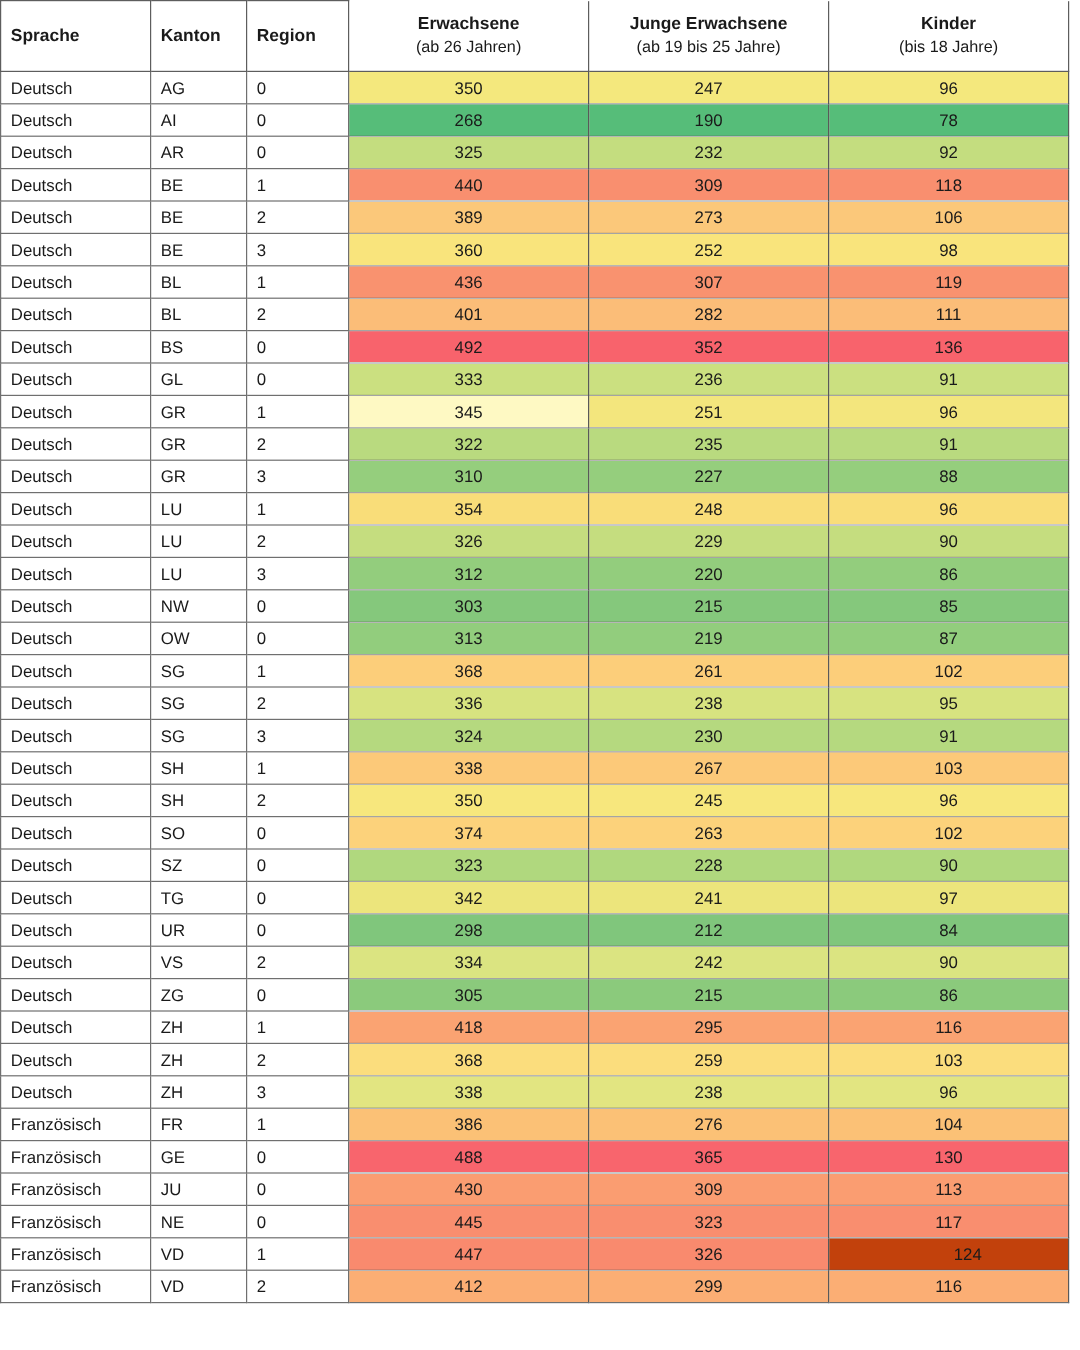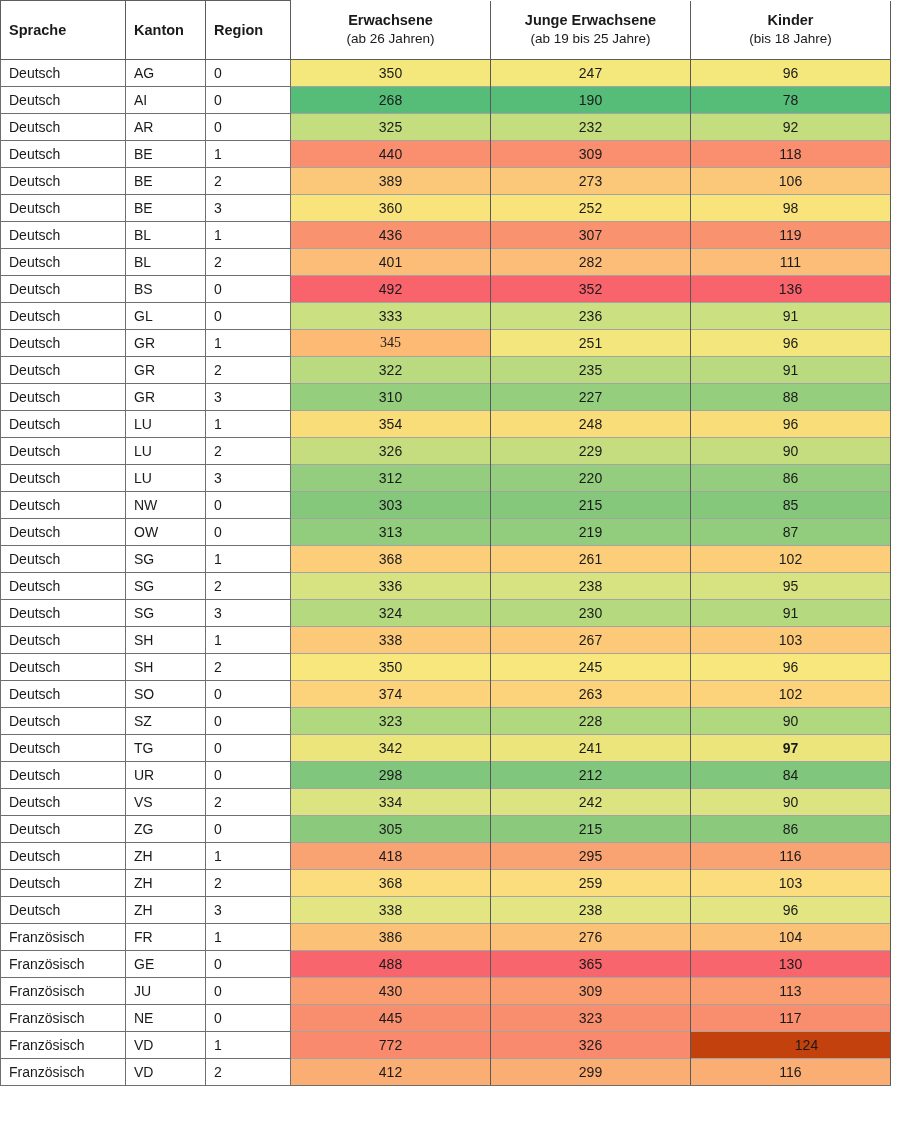--- a/index.html
+++ b/index.html
@@ -214,21 +214,21 @@
           <td class="txt">GL</td>
           <td class="txt">0</td>
           <td class="num" style="background: rgb(203, 224, 128);">333</td>
           <td class="num" style="background: rgb(203, 224, 128);">236</td>
           <td class="num" style="background: rgb(203, 224, 128);">91</td>
         </tr>
         <tr>
           <td class="txt">Deutsch</td>
           <td class="txt">GR</td>
           <td class="txt">1</td>
-          <td class="num" style="background: #fdba74; font-family: Liberation Serif, serif;">345</td>
+          <td class="num" style="background: #fef9c3;">345</td>
           <td class="num" style="background: rgb(243, 230, 125);">251</td>
           <td class="num" style="background: rgb(243, 230, 125);">96</td>
         </tr>
         <tr>
           <td class="txt">Deutsch</td>
           <td class="txt">GR</td>
           <td class="txt">2</td>
           <td class="num" style="background: rgb(185, 218, 127);">322</td>
           <td class="num" style="background: rgb(185, 218, 127);">235</td>
           <td class="num" style="background: rgb(185, 218, 127);">91</td>
@@ -336,21 +336,21 @@
           <td class="num" style="background: rgb(176, 216, 126);">323</td>
           <td class="num" style="background: rgb(176, 216, 126);">228</td>
           <td class="num" style="background: rgb(176, 216, 126);">90</td>
         </tr>
         <tr>
           <td class="txt">Deutsch</td>
           <td class="txt">TG</td>
           <td class="txt">0</td>
           <td class="num" style="background: rgb(236, 229, 124);">342</td>
           <td class="num" style="background: rgb(236, 229, 124);">241</td>
-          <td class="num" style="background: rgb(236, 229, 124); font-weight: bold;">97</td>
+          <td class="num" style="background: rgb(236, 229, 124);">97</td>
         </tr>
         <tr>
           <td class="txt">Deutsch</td>
           <td class="txt">UR</td>
           <td class="txt">0</td>
           <td class="num" style="background: rgb(128, 198, 124);">298</td>
           <td class="num" style="background: rgb(128, 198, 124);">212</td>
           <td class="num" style="background: rgb(128, 198, 124);">84</td>
         </tr>
         <tr>
@@ -422,21 +422,21 @@
           <td class="txt">NE</td>
           <td class="txt">0</td>
           <td class="num" style="background: rgb(249, 142, 111);">445</td>
           <td class="num" style="background: rgb(249, 142, 111);">323</td>
           <td class="num" style="background: rgb(249, 142, 111);">117</td>
         </tr>
         <tr>
           <td class="txt">Französisch</td>
           <td class="txt">VD</td>
           <td class="txt">1</td>
-          <td class="num" style="background: rgb(249, 138, 110);">772</td>
+          <td class="num" style="background: rgb(249, 138, 110);">447</td>
           <td class="num" style="background: rgb(249, 138, 110);">326</td>
           <td class="num" style="background: #c2410c; padding-left: 32px;">124</td>
         </tr>
         <tr>
           <td class="txt">Französisch</td>
           <td class="txt">VD</td>
           <td class="txt">2</td>
           <td class="num" style="background: rgb(251, 174, 116);">412</td>
           <td class="num" style="background: rgb(251, 174, 116);">299</td>
           <td class="num" style="background: rgb(251, 174, 116);">116</td>

